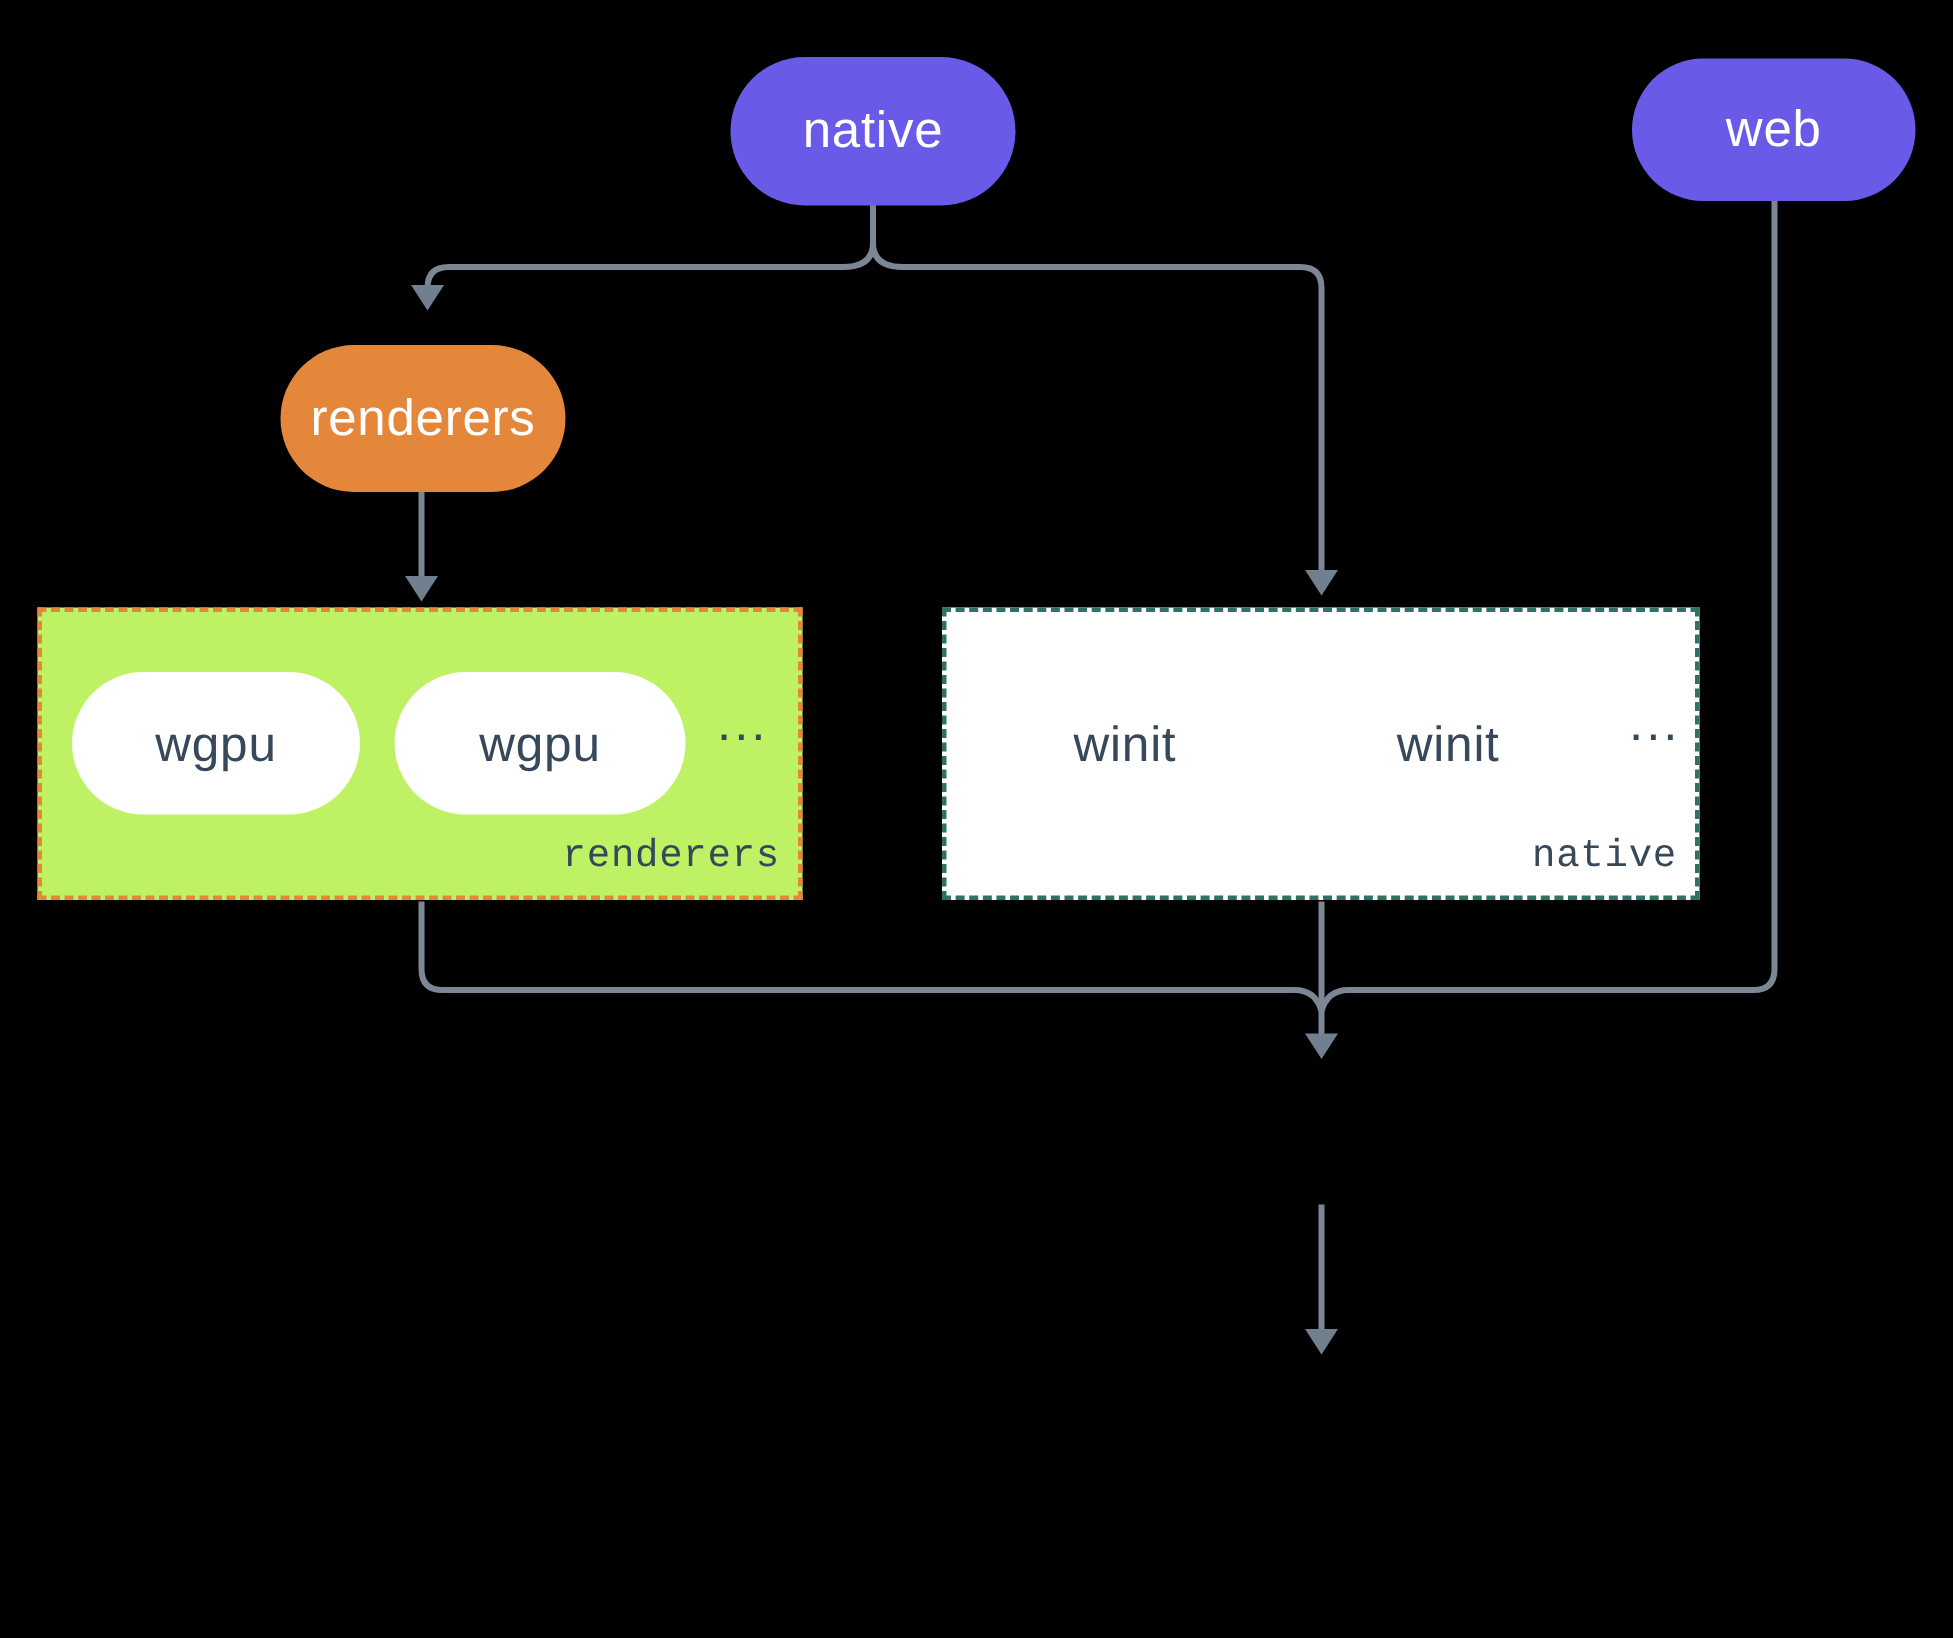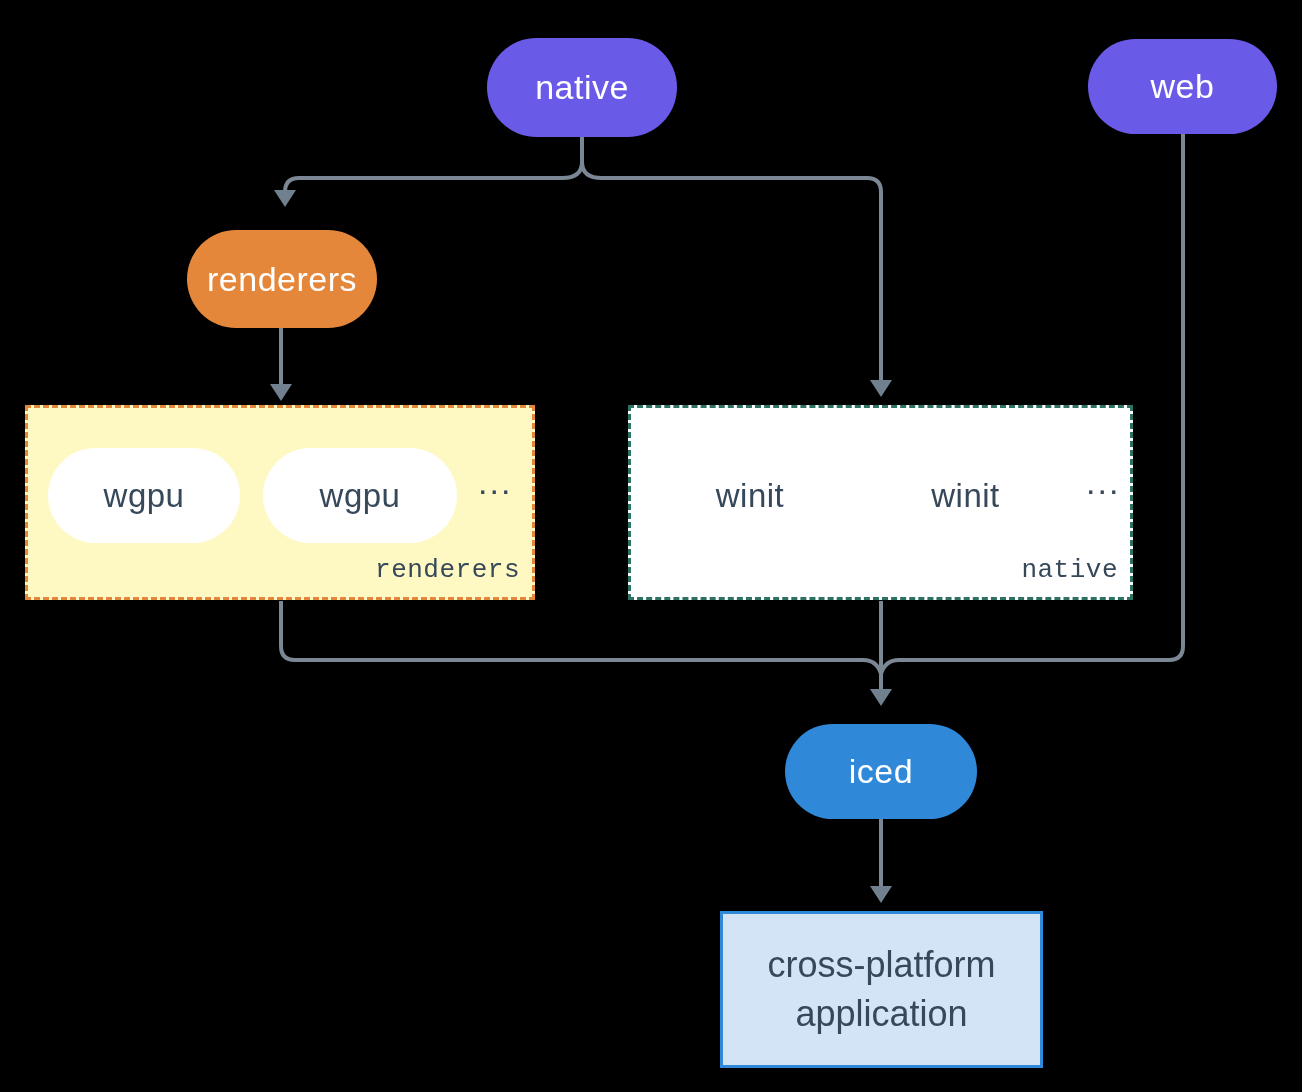--- a/index.html
+++ b/index.html
@@ -30,21 +30,21 @@
     background:#ffffff;color:#36485a;font-size:33px;
   }
 
   .groupbox{
     position:absolute;
     box-sizing:border-box;
     border:3px dashed;
   }
   .groupbox.renderers{
     left:25px;top:405px;width:510px;height:195px;
-    background:#fef9c3;border-color:#e5873b;
+    background:#bef264;border-color:#e5873b;
   }
   .groupbox.shells{
     left:628px;top:405px;width:505px;height:195px;
     background:#ffffff;border-color:#2e7265;
   }
   .groupbox .inner-pill{border-radius:60px;}
   .group-label{
     position:absolute;right:12px;bottom:12px;
     color:#36485a;font-size:26px;letter-spacing:0.5px;font-family:Liberation Mono, monospace;
   }
@@ -117,22 +117,15 @@
     <div class="pill white inner-pill" style="left:22px;top:24px;width:194px;height:95px;">
       <span>winit</span>
     </div>
     <div class="pill white inner-pill" style="left:237px;top:24px;width:195px;height:95px;">
       <span>winit</span>
     </div>
     <div class="ellipsis" style="left:455px;">...</div>
     <div class="group-label">native</div>
   </div>
 
-  <div class="pill blue" style="left:785px;top:708px;width:192px;height:95px;">
-    <span>iced</span>
-  </div>
 
-  <div class="appbox">
-    <span>cross-platform</span>
-    <span>application</span>
-  </div>
 
 </div>
 
 </body></html>

